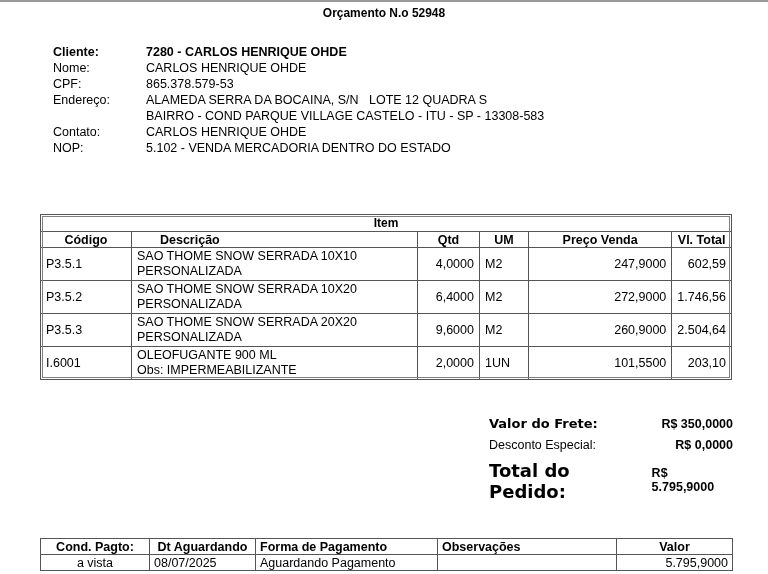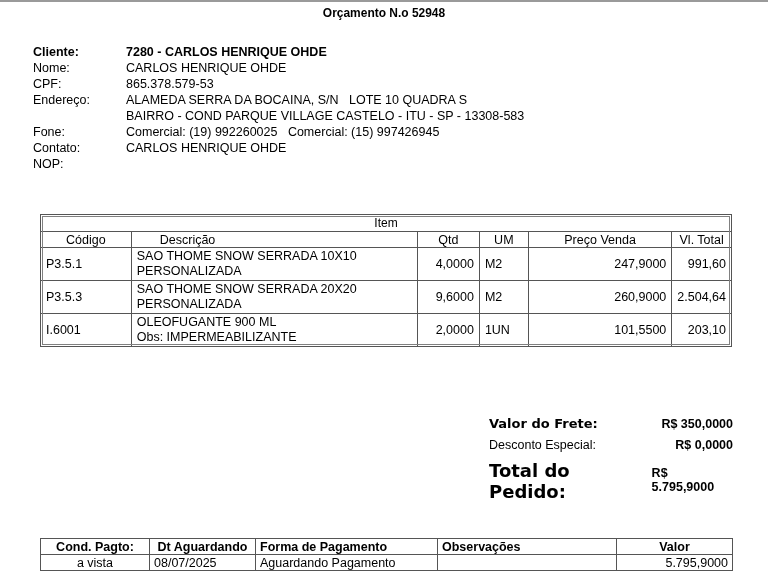--- a/index.html
+++ b/index.html
@@ -8,32 +8,32 @@
     font-family: "Liberation Sans", sans-serif; color: #000;
     border-top: 2px solid #9a9a9a; box-sizing: border-box;
   }
   .title {
     position: absolute; top: 3px; left: 0; width: 768px; text-align: center;
     font-family: "Liberation Sans", sans-serif; font-weight: bold; font-size: 13px;
     transform: scaleX(0.92);
   }
   .info { position: absolute; left: 33px; top: 42px; font-size: 12.5px; line-height: 16px; }
   .info .row { display: flex; }
-  .info .lbl { width: 93px; }
+  .info .lbl { width: 93px; margin-left: 20px; }
   .info .val { }
   .info .bold { font-weight: bold; }
 
   table { border-collapse: collapse; font-family: "Liberation Sans", sans-serif; }
   .items {
     position: absolute; left: 40px; top: 212px; width: 692px;
     border: 1px solid #808080; outline: 1px solid #808080; outline-offset: -3px;
     font-size: 12.5px;
   }
   .items td, .items th { border: 1px solid #555; padding: 0 5px; }
-  .items th { font-weight: normal; font-size: 12.5px; height: 15px; margin-left: 28px; }
+  .items th { font-weight: bold; font-size: 12.5px; height: 15px; margin-left: 28px; }
   .items .cap th { font-size: 12px; height: 16px; }
   .items td { height: 32px; line-height: 15px; }
   .items .r { text-align: right; }
   .items .hl { text-align: left; padding-left: 28px; }
 
   .totals { position: absolute; left: 489px; top: 414px; width: 244px; font-size: 12.5px; }
   .totals .trow { display: flex; justify-content: space-between; align-items: baseline; height: 22px; }
   .totals .bl { font-family: "DejaVu Sans", sans-serif; font-weight: bold; font-size: 13px; }
   .totals .big { font-family: "DejaVu Sans", sans-serif; font-weight: bold; font-size: 18px; }
   .totals .v { font-weight: bold; font-size: 12.5px; }
@@ -58,36 +58,33 @@
   <div class="row">
     <span class="lbl">Nome:</span>
     <span class="val">CARLOS HENRIQUE OHDE</span>
   </div>
   <div class="row">
     <span class="lbl">CPF:</span>
     <span class="val">865.378.579-53</span>
   </div>
   <div class="row">
     <span class="lbl">Endereço:</span>
-    <span class="val" style="white-space:pre">ALAMEDA SERRA DA BOCAINA, S/N   LOTE 10 QUADRA S</span>
+    <span class="val" style="white-space:pre">ALAMEDA SERRA DA BOCAINA, S/N   LOTE 12 QUADRA S</span>
   </div>
   <div class="row">
     <span class="lbl"></span>
     <span class="val">BAIRRO - COND PARQUE VILLAGE CASTELO - ITU - SP - 13308-583</span>
-  </div>
-  <div class="row">
-    <span class="lbl">Fone:</span>
-    <span class="val" style="white-space:pre">Comercial: (19) 992260025   Comercial: (15) 997426945</span>
   </div>
   <div class="row">
     <span class="lbl">Contato:</span>
     <span class="val">CARLOS HENRIQUE OHDE</span>
   </div>
   <div class="row">
     <span class="lbl">NOP:</span>
+    <span class="val">5.102 - VENDA MERCADORIA DENTRO DO ESTADO</span>
   </div>
 </div>
 
 <table class="items">
   <tbody>
       <tr class="cap">
     <th colspan="6">Item</th>
   </tr>
   <tr>
     <th style="width:83px">Código</th>
@@ -99,21 +96,32 @@
   </tr>
   <tr>
     <td>P3.5.1</td>
     <td>
           <div>SAO THOME SNOW SERRADA 10X10</div>
           <div>PERSONALIZADA</div>
         </td>
     <td class="r">4,0000</td>
     <td>M2</td>
     <td class="r">247,9000</td>
-    <td class="r">991,60</td>
+    <td class="r">602,59</td>
+  </tr>
+  <tr>
+    <td>P3.5.2</td>
+    <td>
+          <div>SAO THOME SNOW SERRADA 10X20</div>
+          <div>PERSONALIZADA</div>
+        </td>
+    <td class="r">6,4000</td>
+    <td>M2</td>
+    <td class="r">272,9000</td>
+    <td class="r">1.746,56</td>
   </tr>
   <tr>
     <td>P3.5.3</td>
     <td>
           <div>SAO THOME SNOW SERRADA 20X20</div>
           <div>PERSONALIZADA</div>
         </td>
     <td class="r">9,6000</td>
     <td>M2</td>
     <td class="r">260,9000</td>

